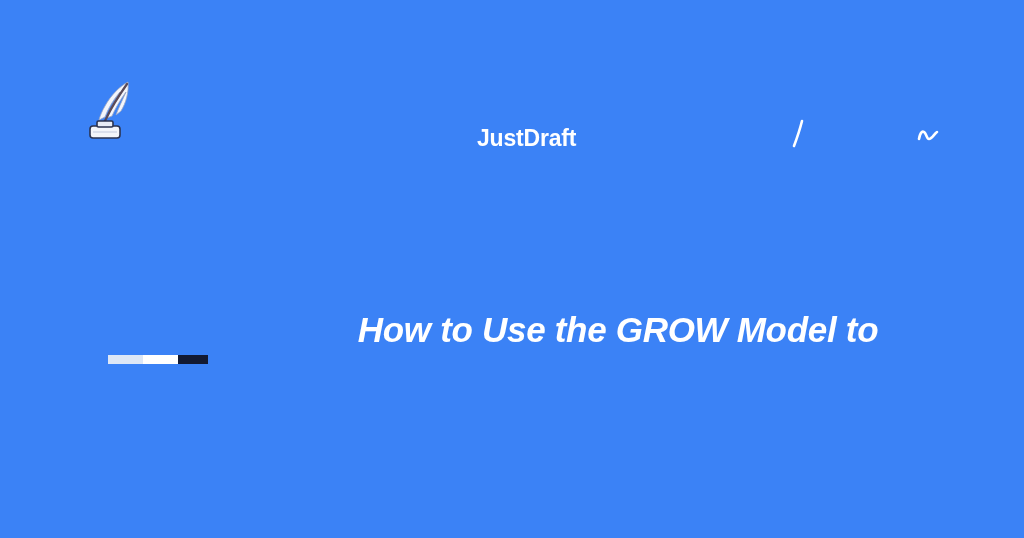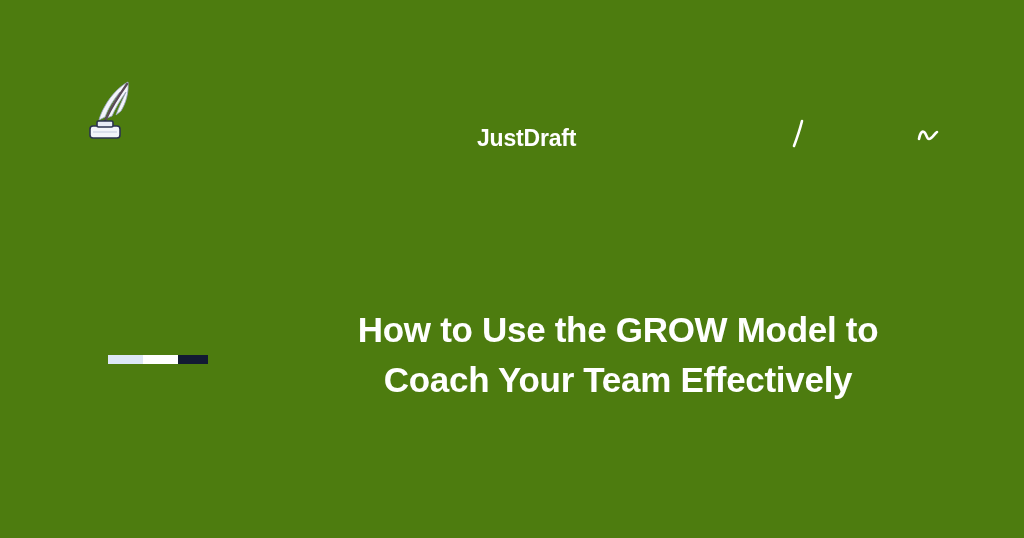--- a/index.html
+++ b/index.html
@@ -7,21 +7,21 @@
     padding: 0;
     background: #1a4afa;
   }
   body {
     font-family: "Liberation Sans", sans-serif;
   }
   .slide {
     position: relative;
     width: 1024px;
     height: 538px;
-    background: #4d7c0f;
+    background: #3b82f6;
     overflow: hidden;
   }
 
   
   .brand-icon {
     position: absolute;
     left: 84px;
     top: 76px;
     width: 56px;
     height: 66px;
@@ -98,20 +98,21 @@
     left: 212px;
     top: 305px;
     width: 812px;
     text-align: center;
     color: #ffffff;
     font-family: "Liberation Sans", sans-serif;
     font-weight: bold;
     font-size: 35px;
     line-height: 50px;
     letter-spacing: -0.3px;
+    font-style: italic;
   }
   .headline .hl-line {
     display: block;
     white-space: nowrap;
   }
 </style>
 </head>
 <body>
 
 <div class="slide">
@@ -143,16 +144,15 @@
   <div class="issue-block">
     <div class="progress-bar">
       <div class="progress-seg seg-a"></div>
       <div class="progress-seg seg-b"></div>
       <div class="progress-seg seg-c"></div>
     </div>
   </div>
 
   <div class="headline">
     <span class="hl-line">How to Use the GROW Model to</span>
-    <span class="hl-line">Coach Your Team Effectively</span>
   </div>
 
 </div>
 
 </body></html>

